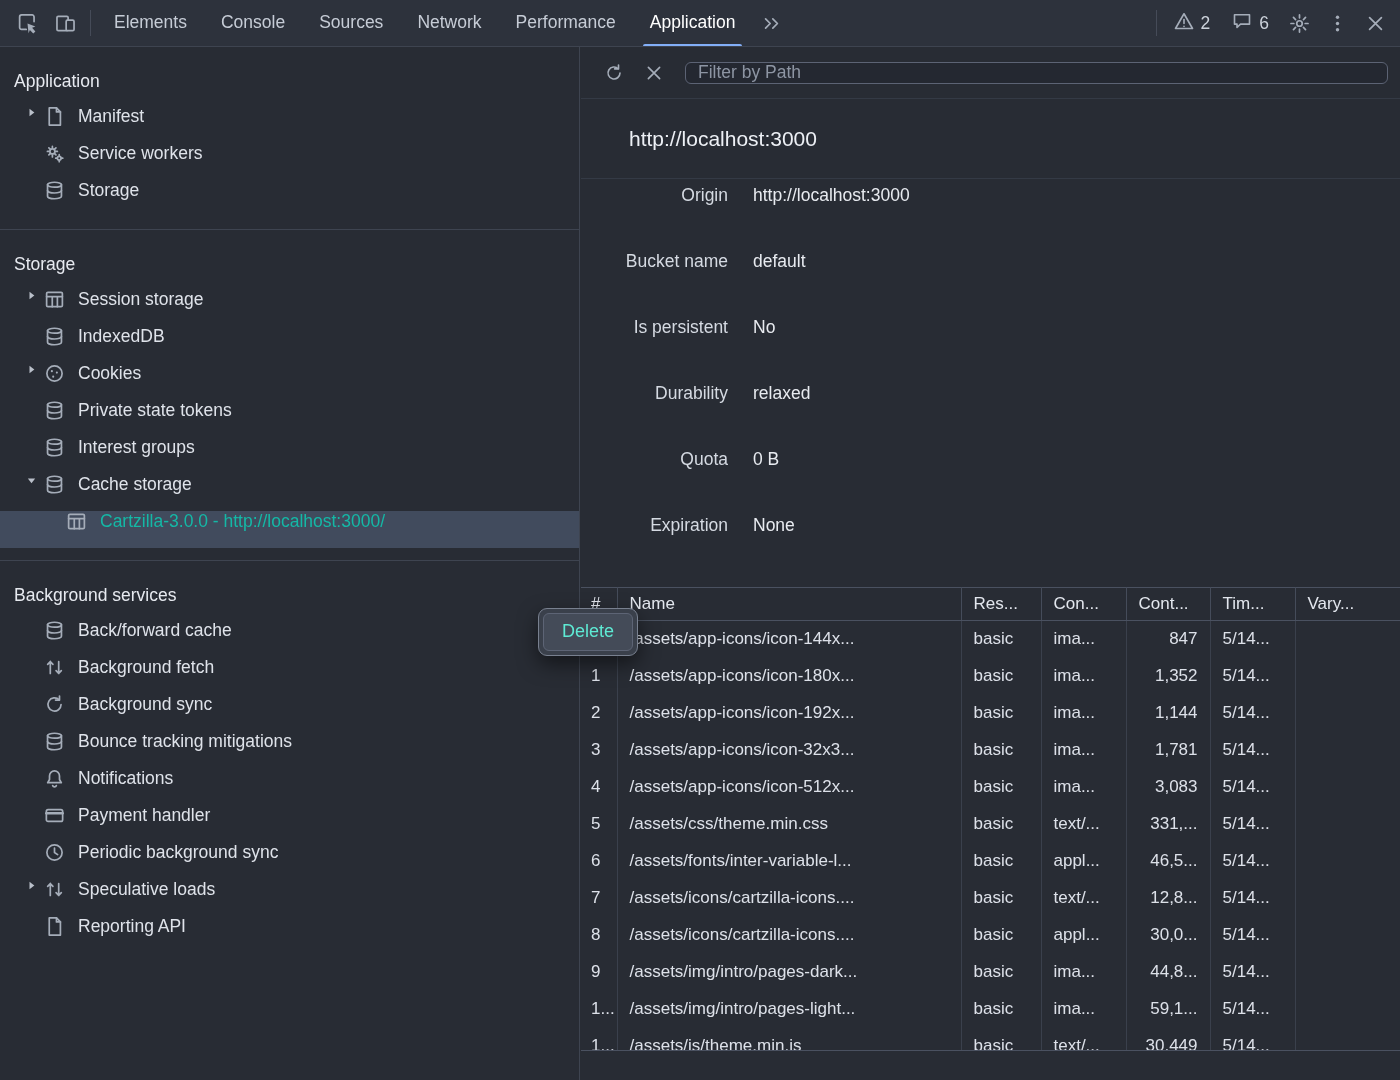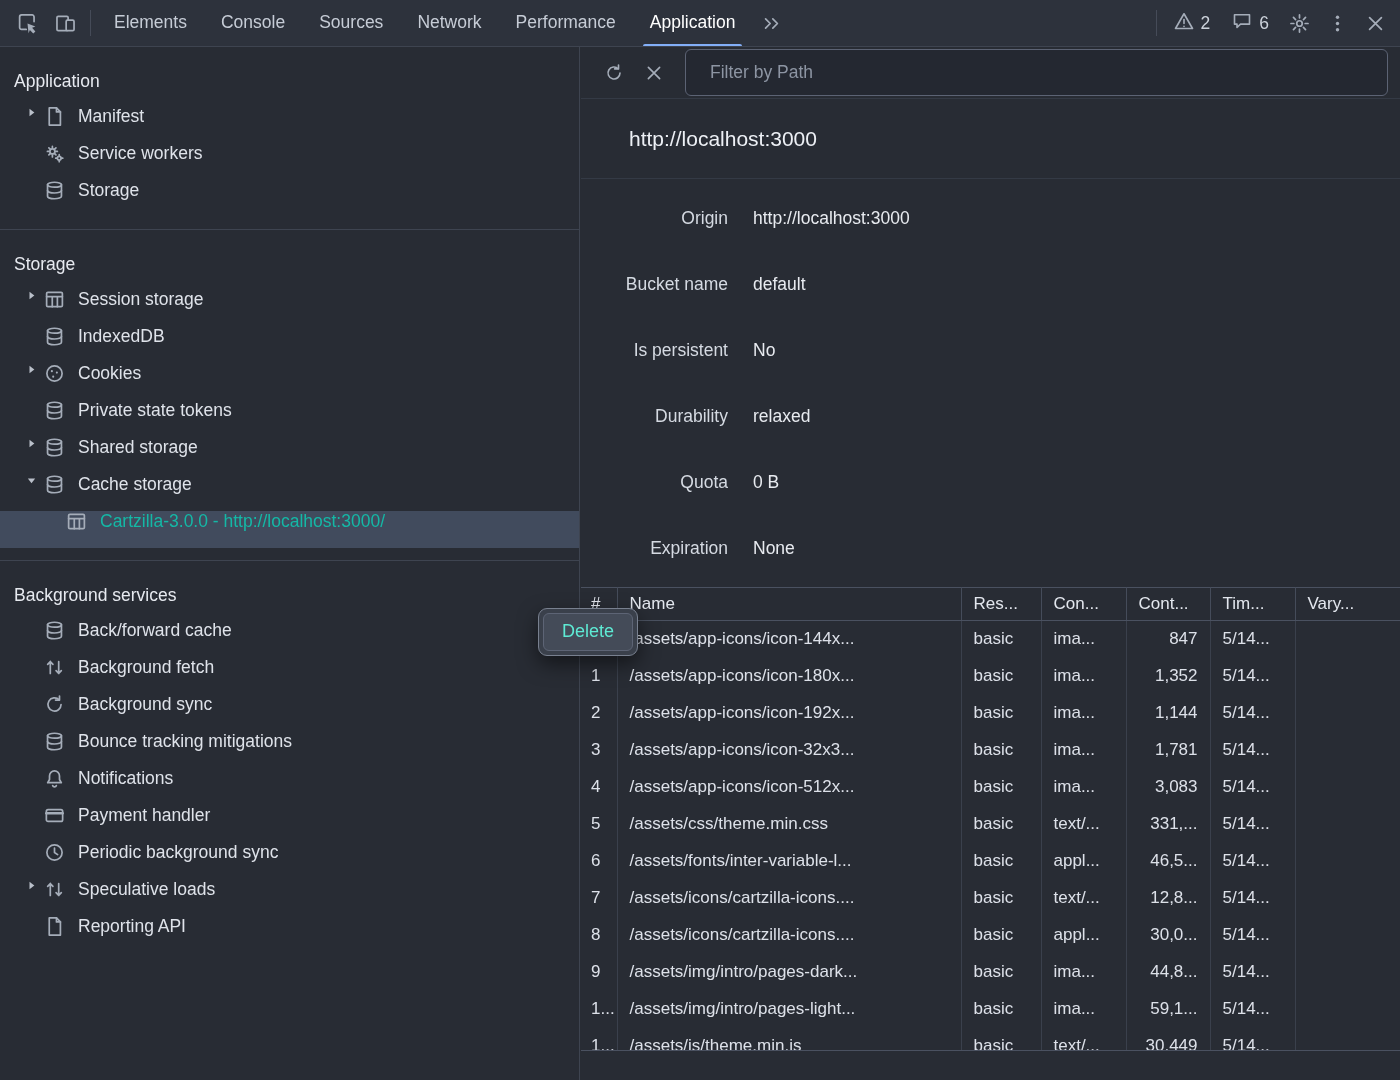--- a/index.html
+++ b/index.html
@@ -30,25 +30,25 @@
   .arrow-slot{width:22px;display:flex;justify-content:center;color:#bac0ca;flex:none}
   .arrow-slot svg{width:13px;height:13px}
   .icon-slot{width:36px;display:flex;color:#a5adb9;padding-left:2px;flex:none}
   .icon-slot svg{width:21px;height:21px}
   .side-divider{height:1px;background:#3e4450;margin:12px 0}
   
   .panel{position:absolute;top:47px;left:581px;right:0;bottom:0;display:flex;flex-direction:column;background:#282c34}
   .toolbar{height:52px;display:flex;align-items:center;gap:10px;padding:0 12px 0 18px;border-bottom:1px solid #343a45;flex:none}
   .tool{width:30px;height:30px;display:flex;align-items:center;justify-content:center;color:#a5adb9;cursor:pointer;flex:none}
   .tool svg{width:20px;height:20px}
-  .filter{flex:1;height:47px;margin-left:6px;background:#242831;border:1px solid #5c6374;border-radius:6px;padding:0 24px;color:#ef4444;font:inherit;outline:none}
+  .filter{flex:1;height:22px;margin-left:6px;background:#242831;border:1px solid #5c6374;border-radius:6px;padding:0 12px;color:#ef4444;font:inherit;outline:none}
   .filter::placeholder{color:#8d95a3}
   .origin{height:80px;display:flex;align-items:center;padding-left:48px;font-size:21px;color:#edf0f5;border-bottom:1px solid #343a45;flex:none}
   .metadata{padding:6px 0;flex:none}
-  .meta-row{height:66px;display:flex;align-items:center}
+  .meta-row{height:66px;display:flex;}
   .meta-label{width:172px;text-align:right;padding-right:25px;color:#d5dae2;flex:none}
   .meta-value{color:#e8ebf0}
   .table-wrap{height:463px;overflow:hidden;flex:none}
   table.dg{width:100%;border-collapse:collapse;table-layout:fixed;font-size:17px}
   .dg th{height:33px;font-weight:400;text-align:left;padding:0 4px 0 12px;border-top:1px solid #4a5160;border-bottom:1px solid #4a5160;border-right:1px solid #454c5a;color:#e3e7ee;white-space:nowrap;overflow:hidden;cursor:pointer}
   .dg th:last-child{border-right:none}
   .dg th.col-num{padding-left:10px}
   .dg td{height:37px;padding:0 6px 0 12px;border-right:1px solid #3a404c;white-space:nowrap;overflow:hidden;color:#dde1e9}
   .dg td:last-child{border-right:none}
   .dg td.col-num{padding-left:10px}
@@ -214,33 +214,29 @@
         <span class="icon-slot">
           <svg viewBox="0 0 16 16" fill="none" stroke="currentColor" stroke-width="1.3" stroke-linecap="round" stroke-linejoin="round">
             <ellipse cx="8" cy="3.6" rx="5.3" ry="1.9"></ellipse>
             <path d="M2.7 3.6v8.8c0 1.05 2.4 1.9 5.3 1.9s5.3-.85 5.3-1.9V3.6"></path>
             <path d="M2.7 8c0 1.05 2.4 1.9 5.3 1.9S13.3 9.05 13.3 8"></path>
           </svg>
         </span>
         <span class="side-label">Private state tokens</span>
       </div>
       <div class="side-item">
-        <span class="arrow-slot">
-          <svg viewBox="0 0 16 16" fill="none" stroke="currentColor" stroke-width="1.3" stroke-linecap="round" stroke-linejoin="round">
-            <path d="M5.5 3.5L11.5 8l-6 4.5z" fill="currentColor" stroke="none"></path>
-          </svg>
-        </span>
-        <span class="icon-slot">
-          <svg viewBox="0 0 16 16" fill="none" stroke="currentColor" stroke-width="1.3" stroke-linecap="round" stroke-linejoin="round">
-            <ellipse cx="8" cy="3.6" rx="5.3" ry="1.9"></ellipse>
-            <path d="M2.7 3.6v8.8c0 1.05 2.4 1.9 5.3 1.9s5.3-.85 5.3-1.9V3.6"></path>
-            <path d="M2.7 8c0 1.05 2.4 1.9 5.3 1.9S13.3 9.05 13.3 8"></path>
-          </svg>
-        </span>
-        <span class="side-label">Shared storage</span>
+        <span class="arrow-slot"></span>
+        <span class="icon-slot">
+          <svg viewBox="0 0 16 16" fill="none" stroke="currentColor" stroke-width="1.3" stroke-linecap="round" stroke-linejoin="round">
+            <ellipse cx="8" cy="3.6" rx="5.3" ry="1.9"></ellipse>
+            <path d="M2.7 3.6v8.8c0 1.05 2.4 1.9 5.3 1.9s5.3-.85 5.3-1.9V3.6"></path>
+            <path d="M2.7 8c0 1.05 2.4 1.9 5.3 1.9S13.3 9.05 13.3 8"></path>
+          </svg>
+        </span>
+        <span class="side-label">Interest groups</span>
       </div>
       <div class="side-item">
         <span class="arrow-slot">
           <svg viewBox="0 0 16 16" fill="none" stroke="currentColor" stroke-width="1.3" stroke-linecap="round" stroke-linejoin="round">
             <path d="M3.5 5.5L8 11.5l4.5-6z" fill="currentColor" stroke="none"></path>
           </svg>
         </span>
         <span class="icon-slot">
           <svg viewBox="0 0 16 16" fill="none" stroke="currentColor" stroke-width="1.3" stroke-linecap="round" stroke-linejoin="round">
             <ellipse cx="8" cy="3.6" rx="5.3" ry="1.9"></ellipse>

